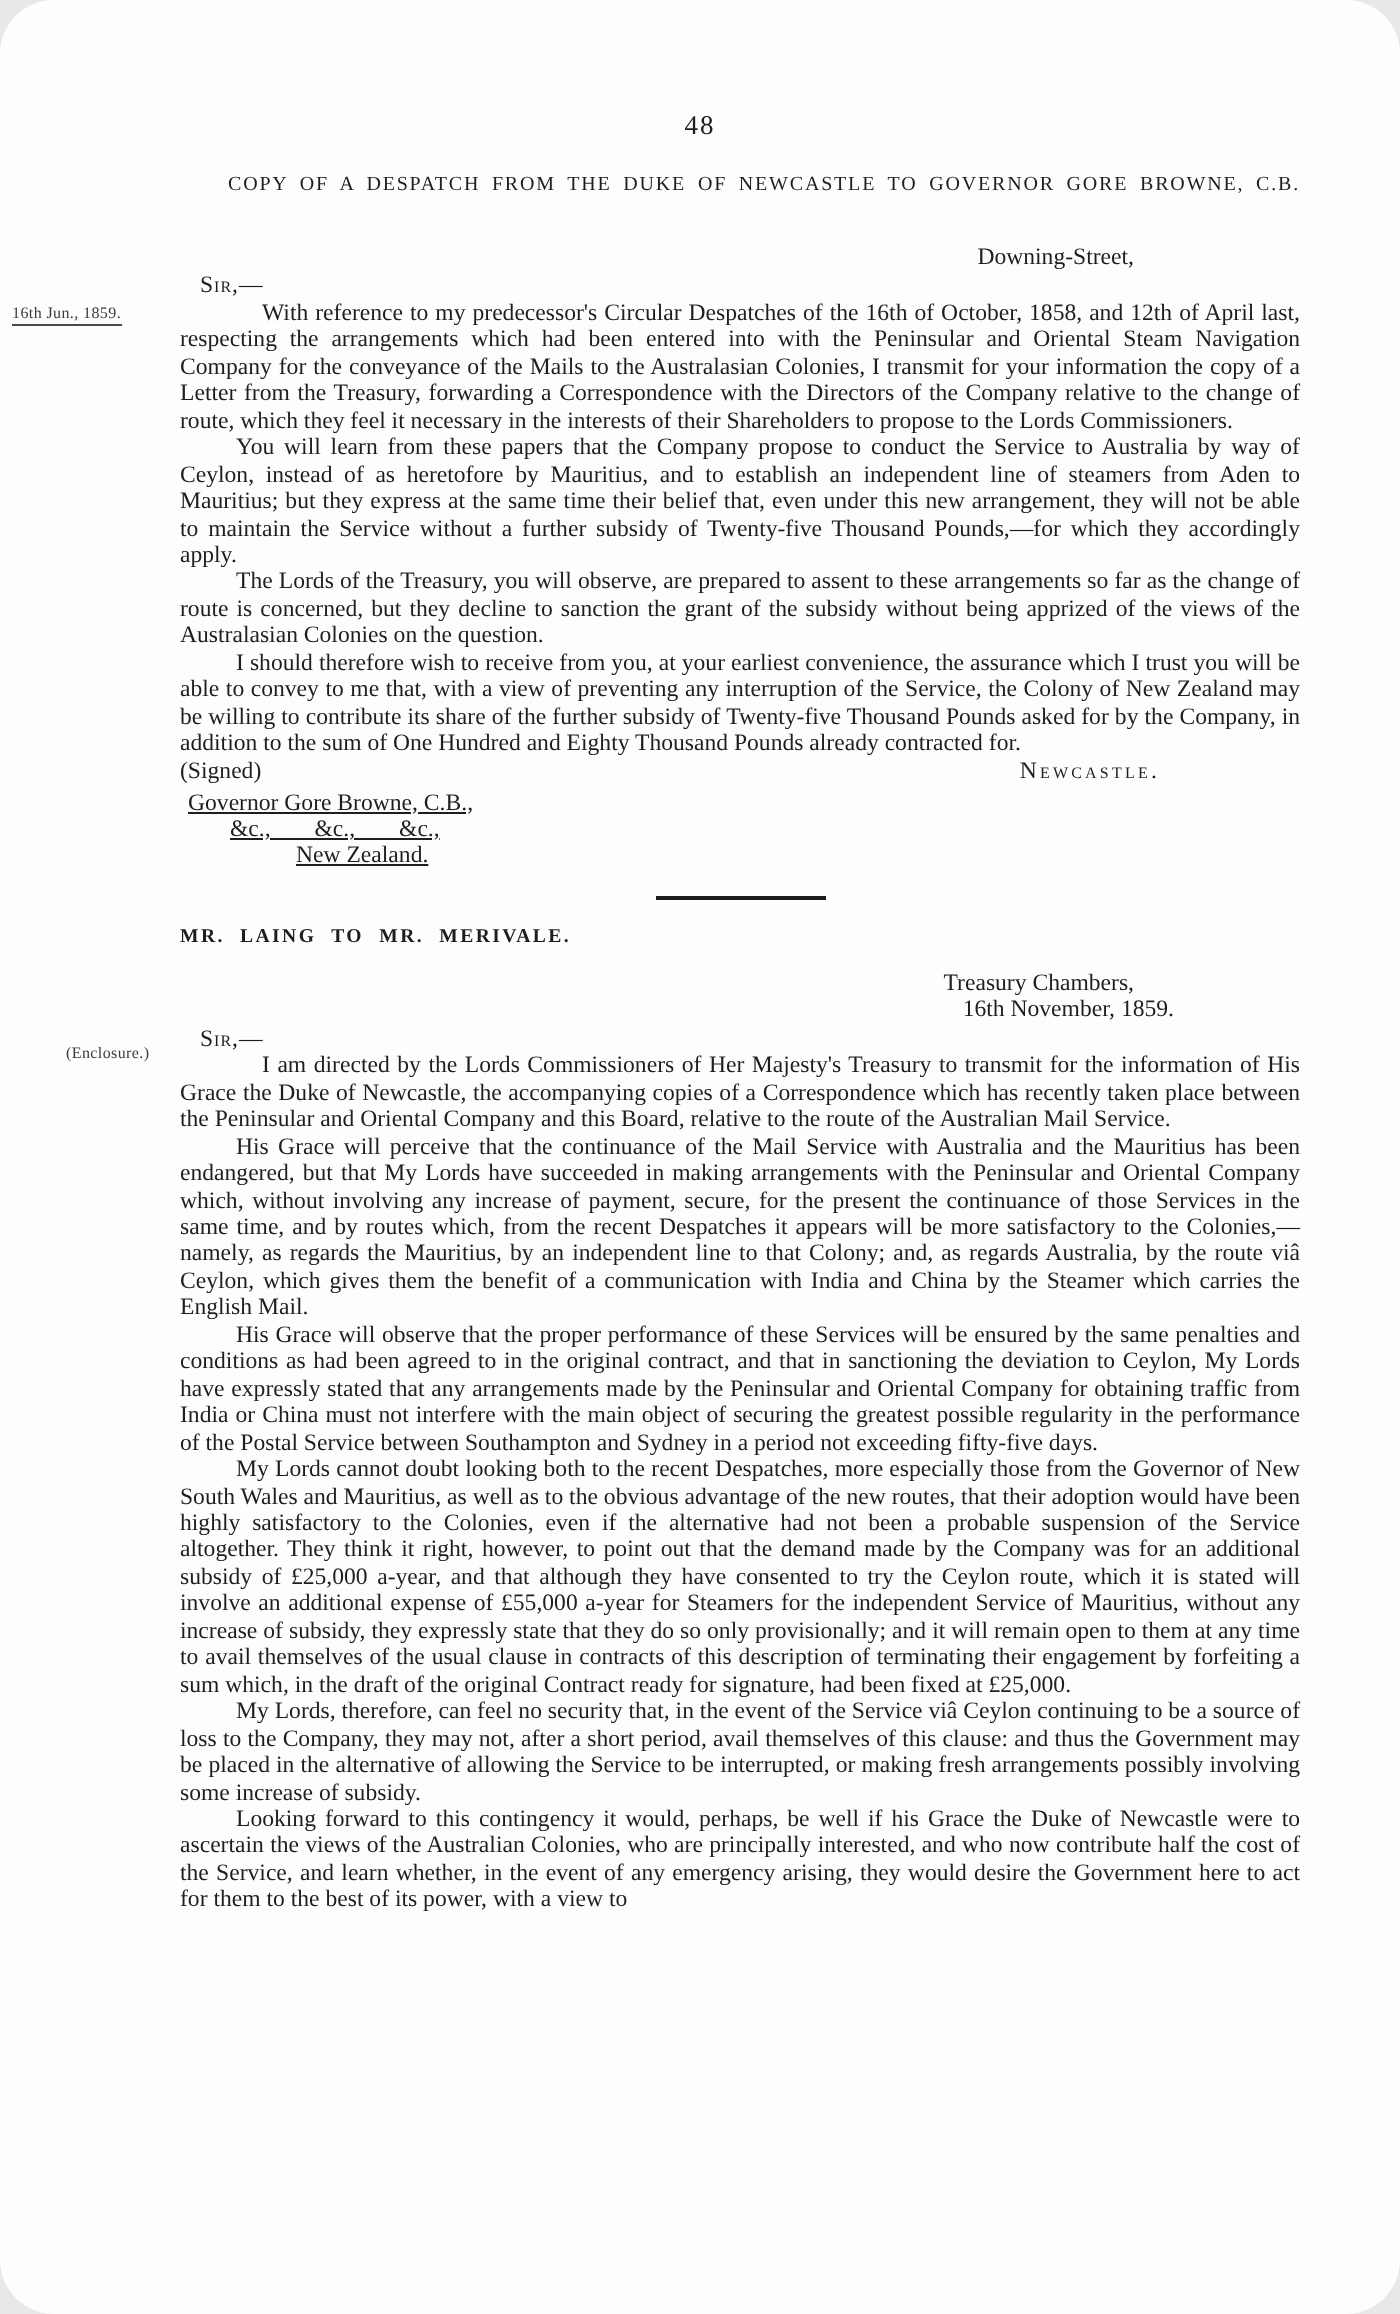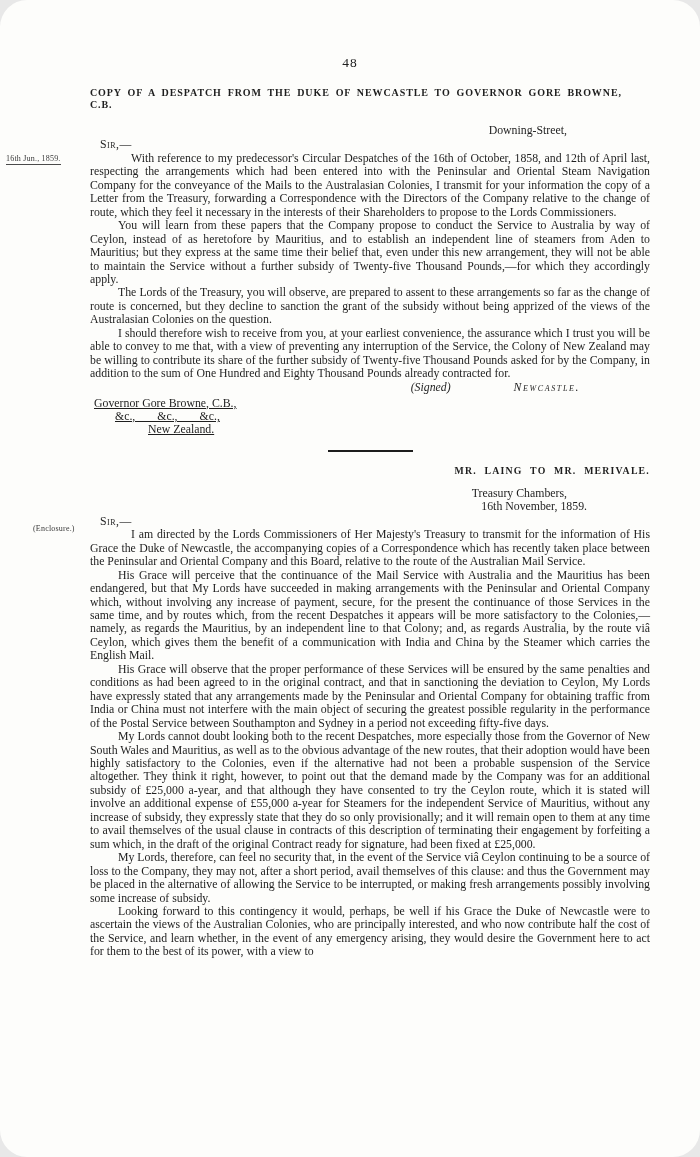--- a/index.html
+++ b/index.html
@@ -13,23 +13,23 @@
     font-size:11.8px;line-height:13.45px;
     overflow:hidden;
     border-radius:27px;
   }
   .page-number{
     position:absolute;top:56px;left:0;right:0;
     text-align:center;font-size:13.5px;letter-spacing:1px;
   }
   .content{position:absolute;top:87px;left:90px;width:560px;}
   .doc-heading{
-    margin:0 0 13px 0;
-    text-align:left;
-    font-size:10px;font-weight:bold;
+    margin:0 0 23px 0;
+    text-align:right;
+    font-size:10px;font-weight:normal;
     letter-spacing:0.9px;word-spacing:2.5px;
     line-height:12px;
   }
   .dateline{text-align:right;margin:0;}
   .dateline .place{padding-right:83px;}
   .despatch-date{padding-right:45px;}
   .enclosure-date{padding-right:63px;}
   .salutation{
     padding-left:10px;margin-top:1px;
     font-variant:small-caps;letter-spacing:0.5px;
@@ -39,35 +39,35 @@
   .para-wrap{position:relative;}
   .margin-note{
     position:absolute;
     font-size:8px;line-height:9px;color:var(--note-ink,#3a3a3a);
     letter-spacing:0.2px;white-space:nowrap;
   }
   .note-despatch{left:-84px;top:2px;border-bottom:0.8px solid #4a4a4a;padding-bottom:1.5px;}
   .note-enclosure{left:-57px;top:-4px;}
   .closing{padding-left:310px;margin-top:2px;}
   .signed-row{
-    display:flex;justify-content:flex-end;
-    padding-right:70px;gap:63px;margin-top:0.5px;font-style:italic;
+    display:flex;justify-content:space-between;
+    padding-right:70px;gap:63px;margin-top:0.5px;
   }
   .signature{font-variant:small-caps;letter-spacing:1.6px;}
   .address{margin-top:2px;text-decoration:underline;}
   .address-1{padding-left:4px;}
   .address-2{padding-left:25px;word-spacing:19px;}
   .address-3{padding-left:58px;}
   .divider{
     width:85px;height:2px;background:#1d1d1d;
     margin:13px auto 13px auto;
   }
   .sub-heading{
     margin:0 0 10px 0;
-    text-align:right;
+    text-align:left;
     font-size:9.8px;font-weight:bold;
     letter-spacing:1.2px;word-spacing:4px;
     line-height:12px;
   }
 </style>
 </head>
 <body>
 
 <div class="page">
 

